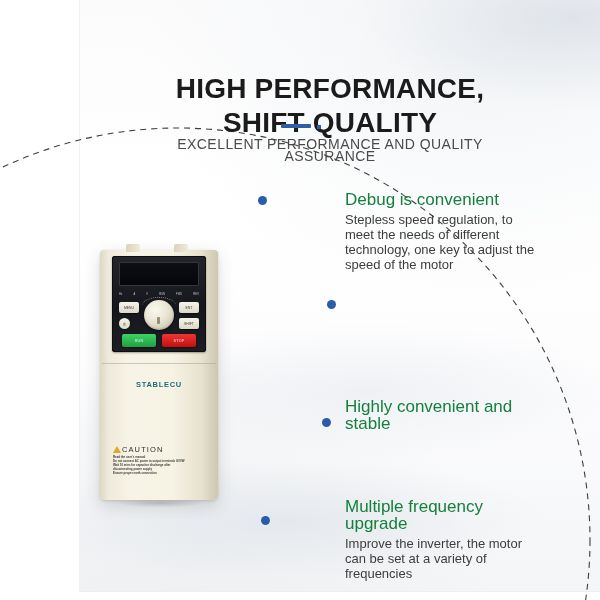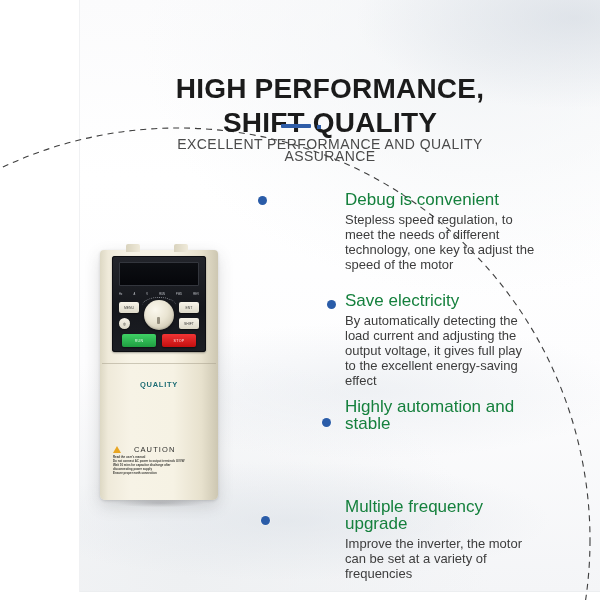--- a/index.html
+++ b/index.html
@@ -119,21 +119,21 @@
     font-size:3.6px;color:#ffe9e9;display:flex;align-items:center;justify-content:center;letter-spacing:.3px;
   }
 
   .dev-seam{position:absolute;left:2px;top:113px;width:114px;height:1px;background:rgba(170,163,142,.55);}
   .brand{
     position:absolute;left:0;top:130px;width:118px;text-align:center;
     font-size:7.5px;font-weight:700;letter-spacing:.7px;color:#1d6b70;
     text-shadow:0 .5px 0 rgba(255,255,255,.6);
   }
   .caution{position:absolute;left:13px;top:195px;width:96px;}
-  .caution-head{display:flex;align-items:center;gap:13px;}
+  .caution-head{display:flex;align-items:center;gap:1px;}
   .caution-tri{width:0;height:0;border-left:4px solid transparent;border-right:4px solid transparent;border-bottom:7px solid #e8a521;}
   .caution-word{font-size:7.5px;letter-spacing:1.1px;color:#2f2f2d;}
   .caution-lines{margin-top:2px;}
   .caution-lines div{font-size:2.9px;line-height:3.9px;color:#3a3a36;font-weight:700;}
   .dev-bottom-shadow{
     position:absolute;left:98px;top:497px;width:124px;height:12px;border-radius:50%;
     background:radial-gradient(50% 50% at 50% 50%, rgba(90,90,95,.26) 0%, rgba(90,90,95,0) 72%);
   }
 </style>
 </head>
@@ -161,26 +161,22 @@
 
   <div class="node" id="n1"></div>
   <div class="node" id="n2"></div>
   <div class="node" id="n3"></div>
   <div class="node" id="n4"></div>
 
   <div class="feature" id="f1">
     <p class="f-title">Debug is convenient</p>
     <p class="f-body">Stepless speed regulation, to meet the needs of different technology, one key to adjust the speed of the motor</p>
   </div>
-  <div class="feature" id="f2">
-    <p class="f-title">Save electricity</p>
-    <p class="f-body">By automatically detecting the load current and adjusting the output voltage, it gives full play to the excellent energy-saving effect</p>
-  </div>
   <div class="feature" id="f3">
-    <p class="f-title">Highly automation and stable</p>
+    <p class="f-title">Highly convenient and stable</p>
   </div>
   <div class="feature" id="f4">
     <p class="f-title">Multiple frequency upgrade</p>
     <p class="f-body">Improve the inverter, the motor can be set at a variety of frequencies</p>
   </div>
 
   <div class="dev-bottom-shadow"></div>
 
   <div class="device">
     <div class="dev-top-tab l"></div>
@@ -204,21 +200,21 @@
       <div class="btn menu">MENU</div>
       <div class="btn ent">ENT</div>
       <div class="btn prog">◎</div>
       <div class="btn shift">SHIFT</div>
 
       <div class="run">RUN</div>
       <div class="stop">STOP</div>
     </div>
 
     <div class="dev-seam"></div>
-    <div class="brand">QUALITY</div>
+    <div class="brand">STABLECU</div>
 
     <div class="caution">
       <div class="caution-head">
         <span class="caution-tri"></span>
         <span class="caution-word">CAUTION</span>
       </div>
       <div class="caution-lines">
         <div>Read the user's manual</div>
         <div>Do not connect AC power to output terminals U/V/W</div>
         <div>Wait 10 mins for capacitor discharge after</div>

